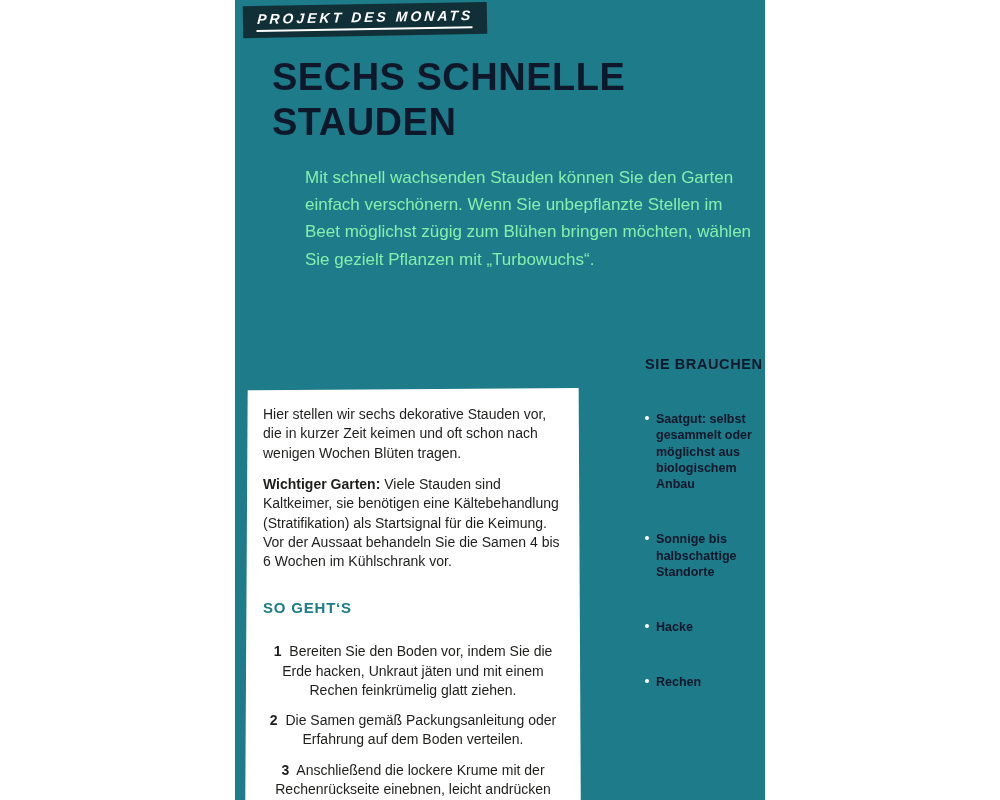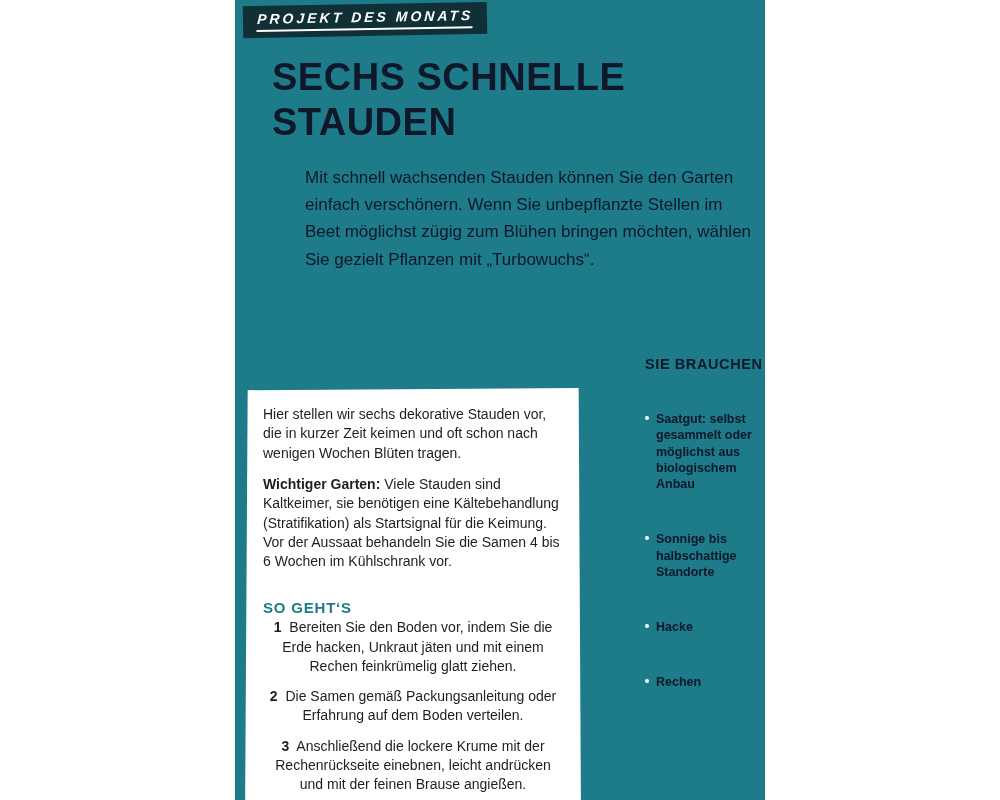--- a/index.html
+++ b/index.html
@@ -23,32 +23,32 @@
   }
   
   .title{
     position:absolute;left:24px;top:42px;margin:13px;color:#0f172a;
     font-size:38px;font-weight:bold;line-height:1.18;letter-spacing:0.5px;
   }
   .title-line{display:block;}
   
   .intro{
     position:absolute;left:70px;top:164px;width:455px;
-    color:#0f172a;font-size:17px;line-height:1.6;font-weight:400;
+    color:#86efac;font-size:17px;line-height:1.6;font-weight:400;
   }
   
   .info-box{
     position:absolute;left:10px;top:388px;width:336px;min-height:402px;
     background:#ffffff;box-sizing:border-box;padding:17px 18px 18px;
     color:#1e1e1c;font-size:14px;line-height:1.38;
     clip-path:polygon(0.8% 0.5%, 99.3% 0%, 100% 99.4%, 0% 100%);
   }
   .box-p{margin:0 0 12px;}
   .steps-heading{
-    margin:26px 0 0;color:#1d7b8a;font-size:15px;font-weight:bold;
+    margin:26px 0 24px;color:#1d7b8a;font-size:15px;font-weight:bold;
     letter-spacing:0.8px;
   }
   .step{margin:0 0 11px;text-align:center;}
   .step-num{margin-right:4px;}
   
   .materials{position:absolute;left:410px;top:356px;width:122px;color:#0f172a;}
   .materials-heading{
     margin:0 0 9px;font-size:14.5px;font-weight:bold;letter-spacing:0.6px;
   }
   .materials-list{

